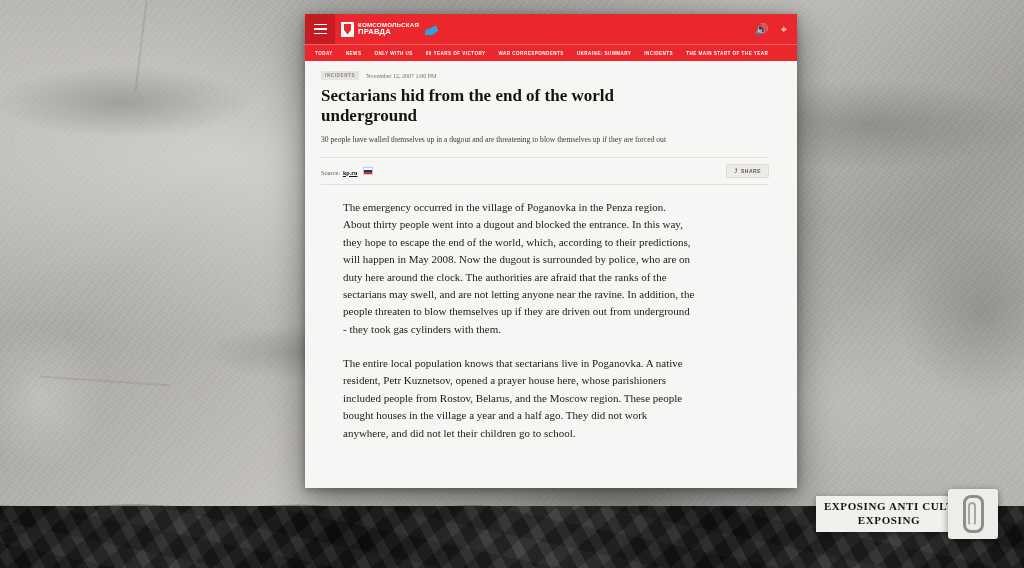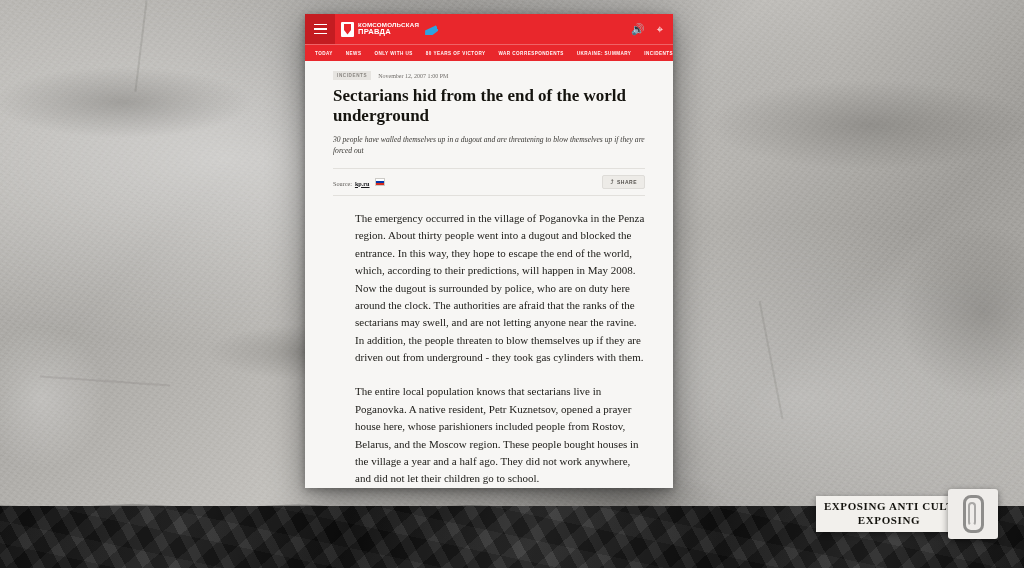--- a/index.html
+++ b/index.html
@@ -85,21 +85,21 @@
     background:
       linear-gradient(180deg, rgba(0,0,0,0) 0%, rgba(0,0,0,0.0) 40%, rgba(20,20,20,0.9) 100%);
     clip-path: polygon(0% 100%, 0% 58%, 6% 72%, 13% 48%, 21% 76%, 29% 52%, 37% 80%, 46% 56%, 55% 84%, 63% 60%, 72% 86%, 80% 62%, 88% 88%, 95% 66%, 100% 82%, 100% 100%);
   }
 
   
   .window {
     position: absolute;
     left: 305px;
     top: 14px;
-    width: 368px;
+    width: 492px;
     height: 474px;
     background: #f7f6f4;
     box-shadow: 0 10px 34px rgba(0,0,0,0.45), 0 2px 8px rgba(0,0,0,0.3);
     overflow: hidden;
   }
 
   
   .site-header {
     display: flex;
     align-items: center;
@@ -192,21 +192,21 @@
     color: #fff;
     font-size: 4.6px;
     letter-spacing: .45px;
     font-weight: bold;
     text-transform: uppercase;
     opacity: .97;
   }
 
   
   .article {
-    padding: 10px 28px 0 28px;
+    padding: 10px 28px 0 16px;
     background: #f7f6f4;
     height: 428px;
     box-sizing: border-box;
     overflow: hidden;
   }
   .meta-row {
     display: flex;
     align-items: center;
     gap: 7px;
     margin-bottom: 6px;
@@ -234,21 +234,20 @@
     margin: 0 0 8px 0;
     max-width: 300px;
   }
   .standfirst {
     font-family: "Liberation Serif", serif;
     font-size: 7.6px;
     line-height: 1.45;
     color: #3b3935;
     margin: 0 0 12px 0;
     max-width: 345px;
-    font-style: italic;
   }
   .source-row {
     display: flex;
     align-items: center;
     justify-content: space-between;
     border-top: 1px solid #e2e0dc;
     border-bottom: 1px solid #e2e0dc;
     padding: 6px 0;
     margin-bottom: 14px;
   }

